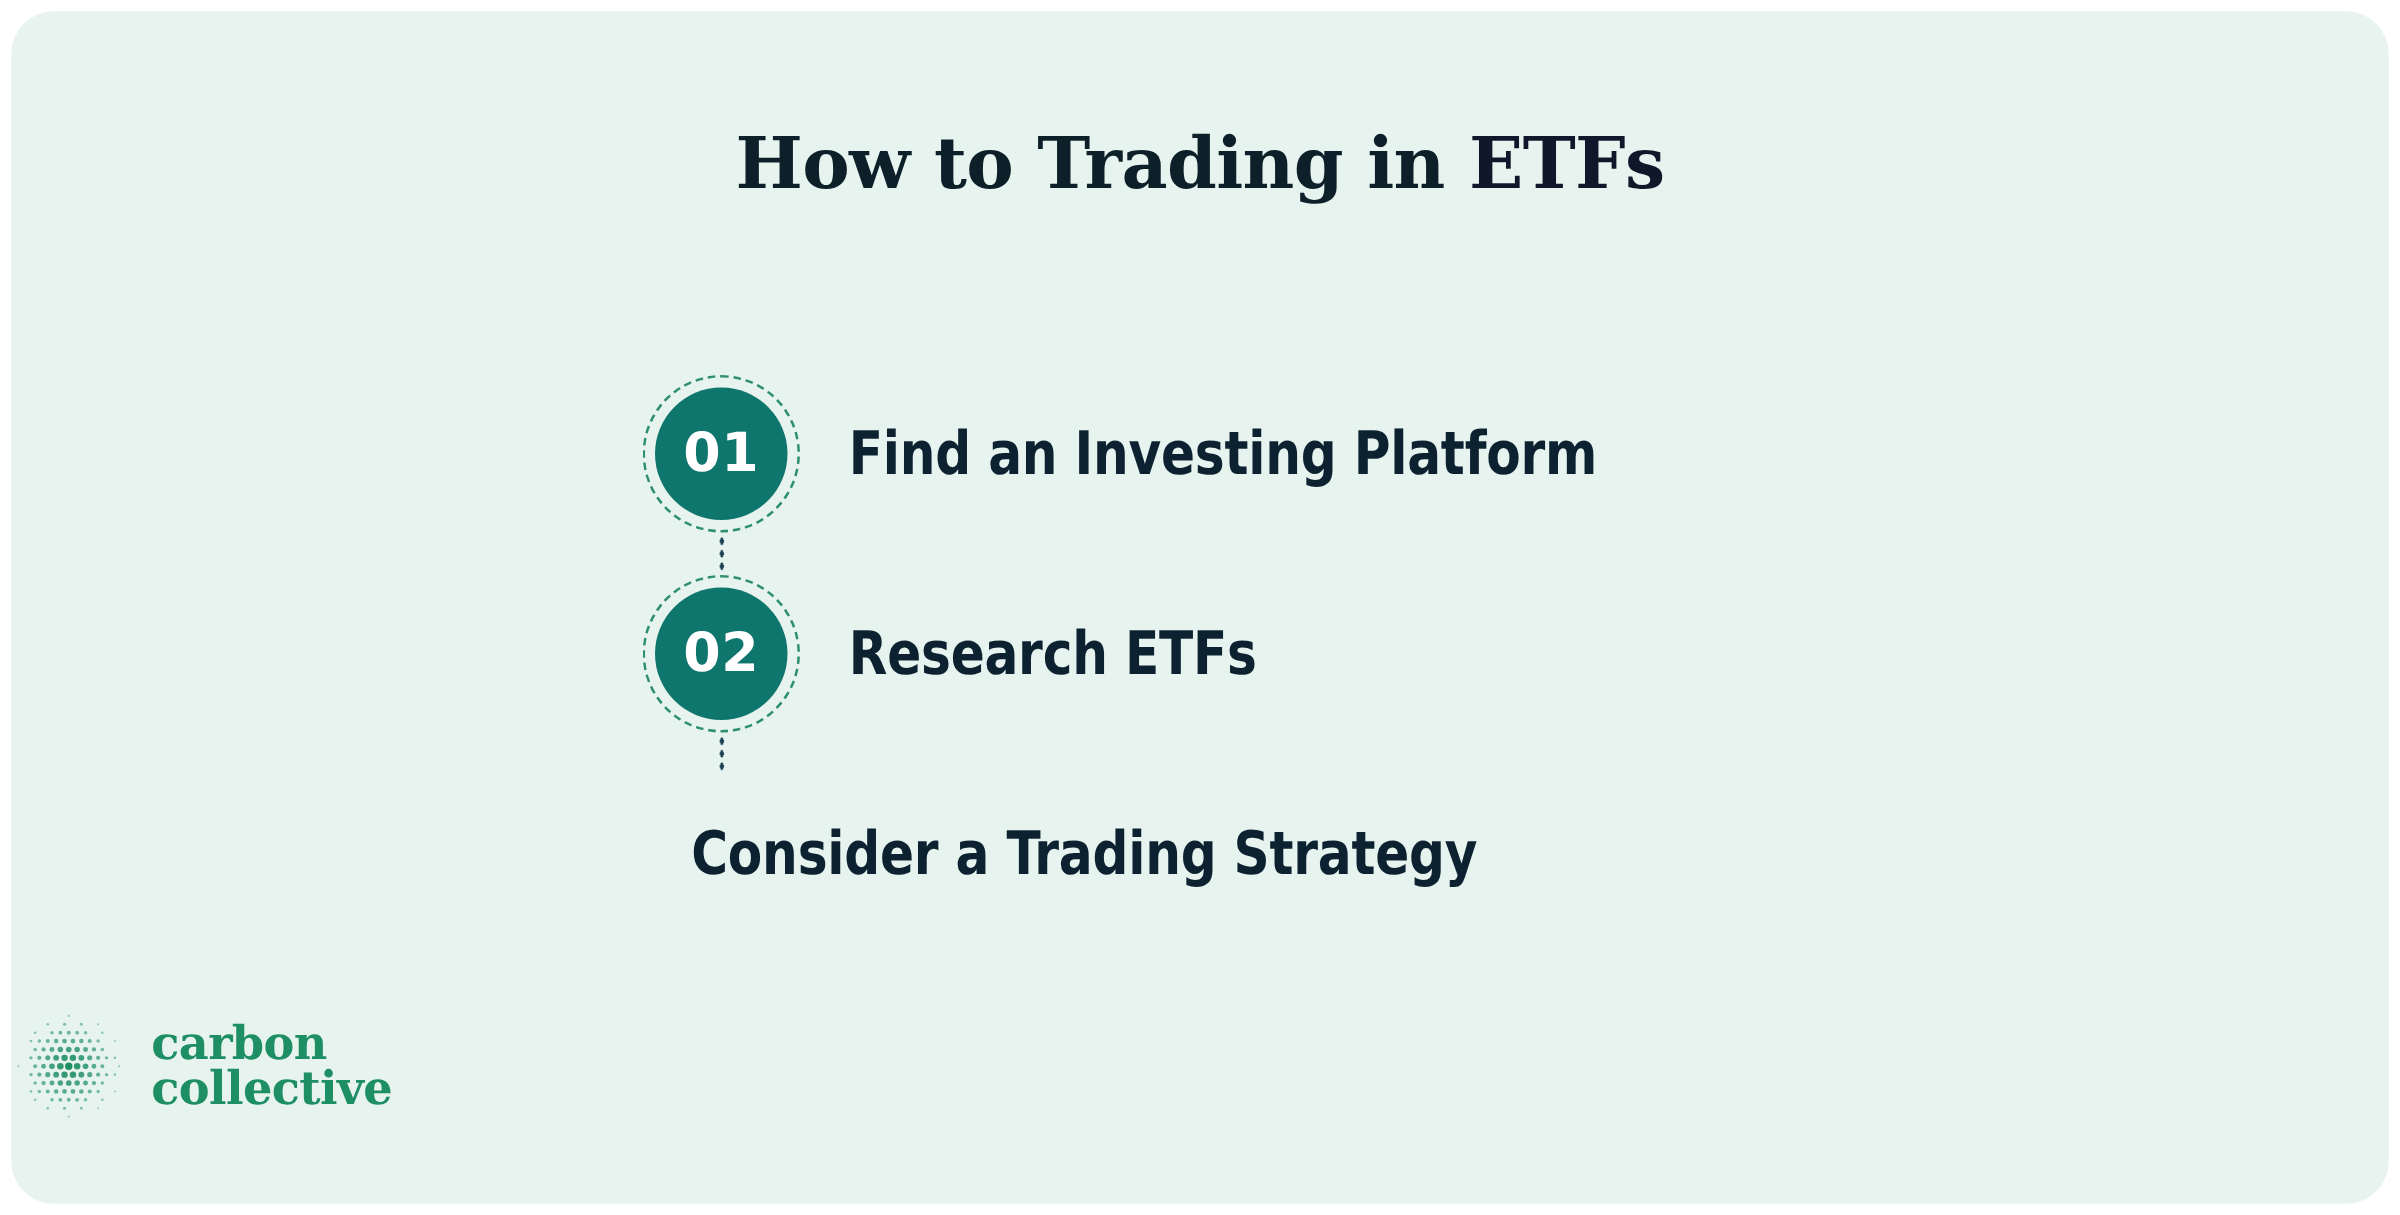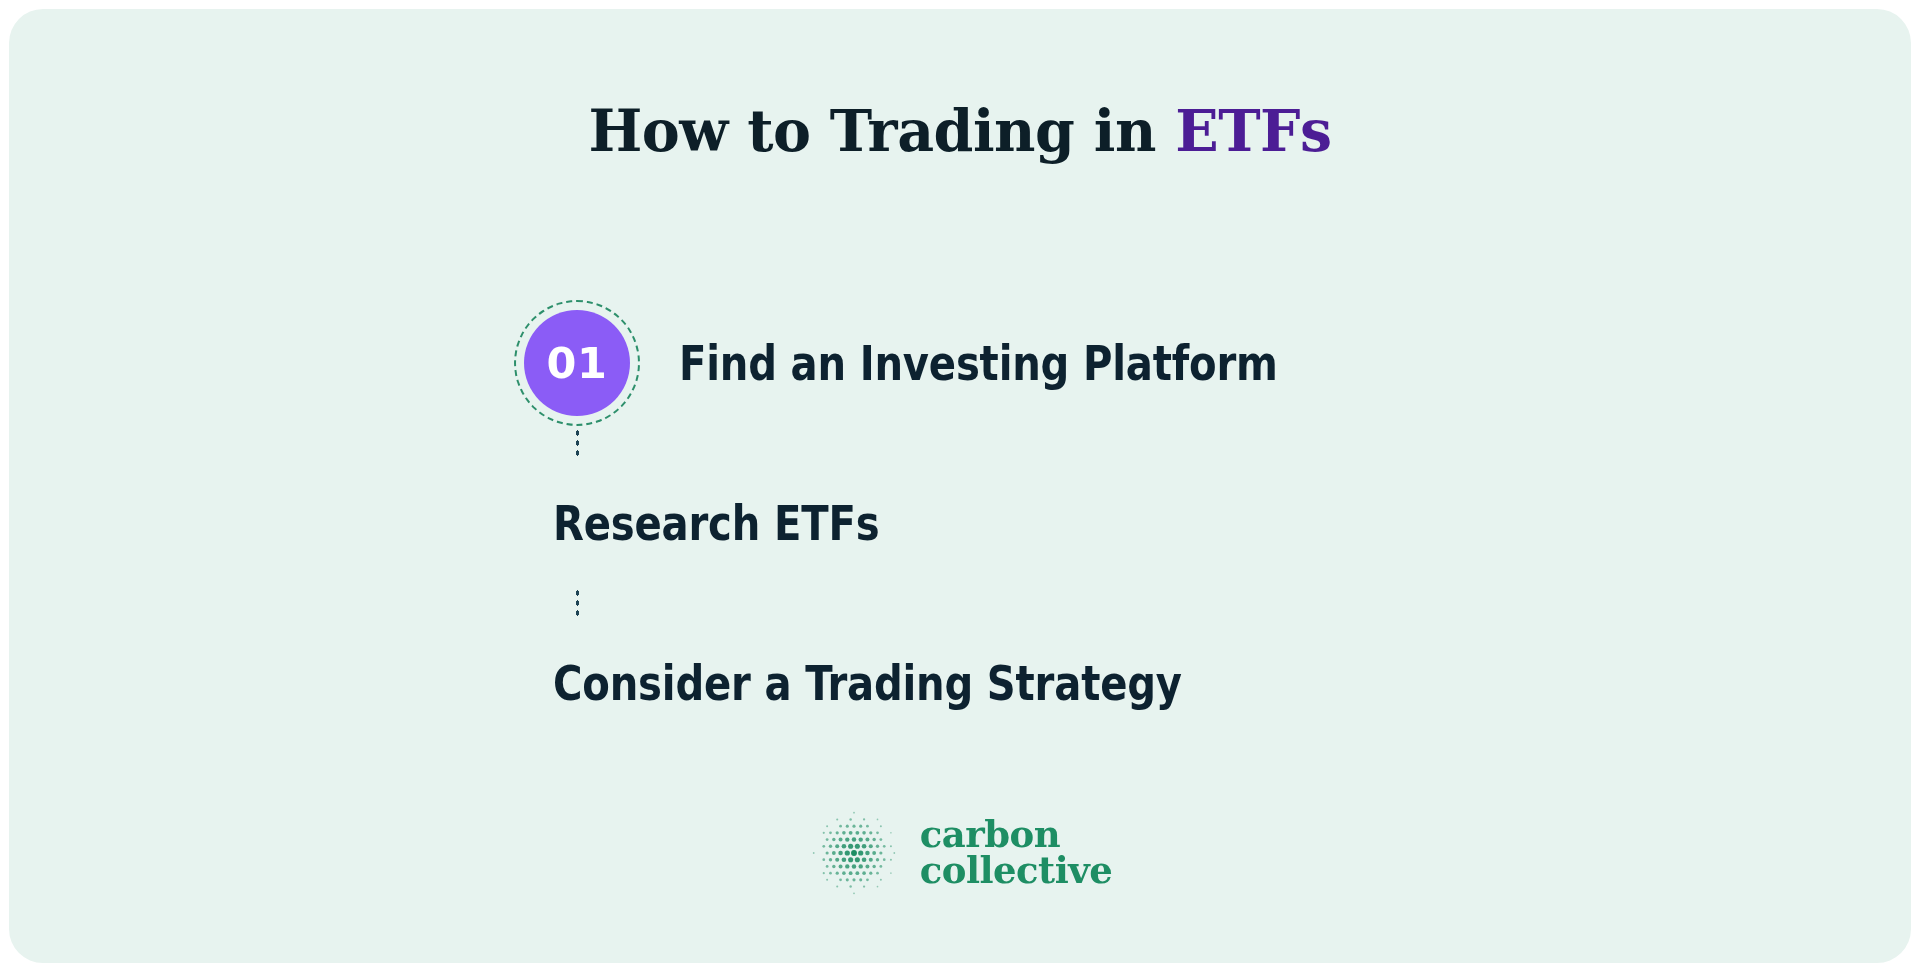--- a/index.html
+++ b/index.html
@@ -43,21 +43,21 @@
     text-align: center;
     font-family: "DejaVu Serif", "Liberation Serif", serif;
     font-weight: bold;
     font-size: 57px;
     letter-spacing: -0.5px;
     color: #0d1f28;
     white-space: nowrap;
     line-height: 1.2;
   }
   .title .accent {
-    color: #4c1d95;
+    color: #0f172a;
   }
 
   
   .steps {
     position: absolute;
     left: 505px;
     top: 290px;
     width: 1100px;
   }
 
@@ -81,21 +81,21 @@
     border-radius: 50%;
     box-sizing: border-box;
     display: flex;
     align-items: center;
     justify-content: center;
   }
   .badge-disc {
     width: 106px;
     height: 106px;
     border-radius: 50%;
-    background: #8b5cf6;
+    background: #0f766e;
     display: flex;
     align-items: center;
     justify-content: center;
   }
   .badge-num {
     color: #ffffff;
     font-family: "DejaVu Sans", "Liberation Sans", sans-serif;
     font-weight: bold;
     font-size: 43px;
     letter-spacing: 0.5px;
@@ -128,21 +128,20 @@
   }
 
   
   .logo {
     position: absolute;
     left: 0;
     top: 798px;
     width: 1902px;
     display: flex;
     align-items: center;
-    justify-content: center;
   }
   .logo-mark {
     width: 92px;
     height: 92px;
     flex: 0 0 92px;
   }
   .logo-word {
     margin-left: 20px;
     font-family: "DejaVu Serif", "Liberation Serif", serif;
     font-weight: bold;
@@ -171,20 +170,25 @@
         <div class="badge">
           <div class="badge-disc">
             <span class="badge-num">01</span>
           </div>
         </div>
         <div class="connector"></div>
         <div class="step-label">Find an Investing Platform</div>
       </div>
 
       <div class="step">
+        <div class="badge">
+          <div class="badge-disc">
+            <span class="badge-num">02</span>
+          </div>
+        </div>
         <div class="connector"></div>
         <div class="step-label">Research ETFs</div>
       </div>
 
       <div class="step">
         <div class="step-label">Consider a Trading Strategy</div>
       </div>
 
     </div>
 

